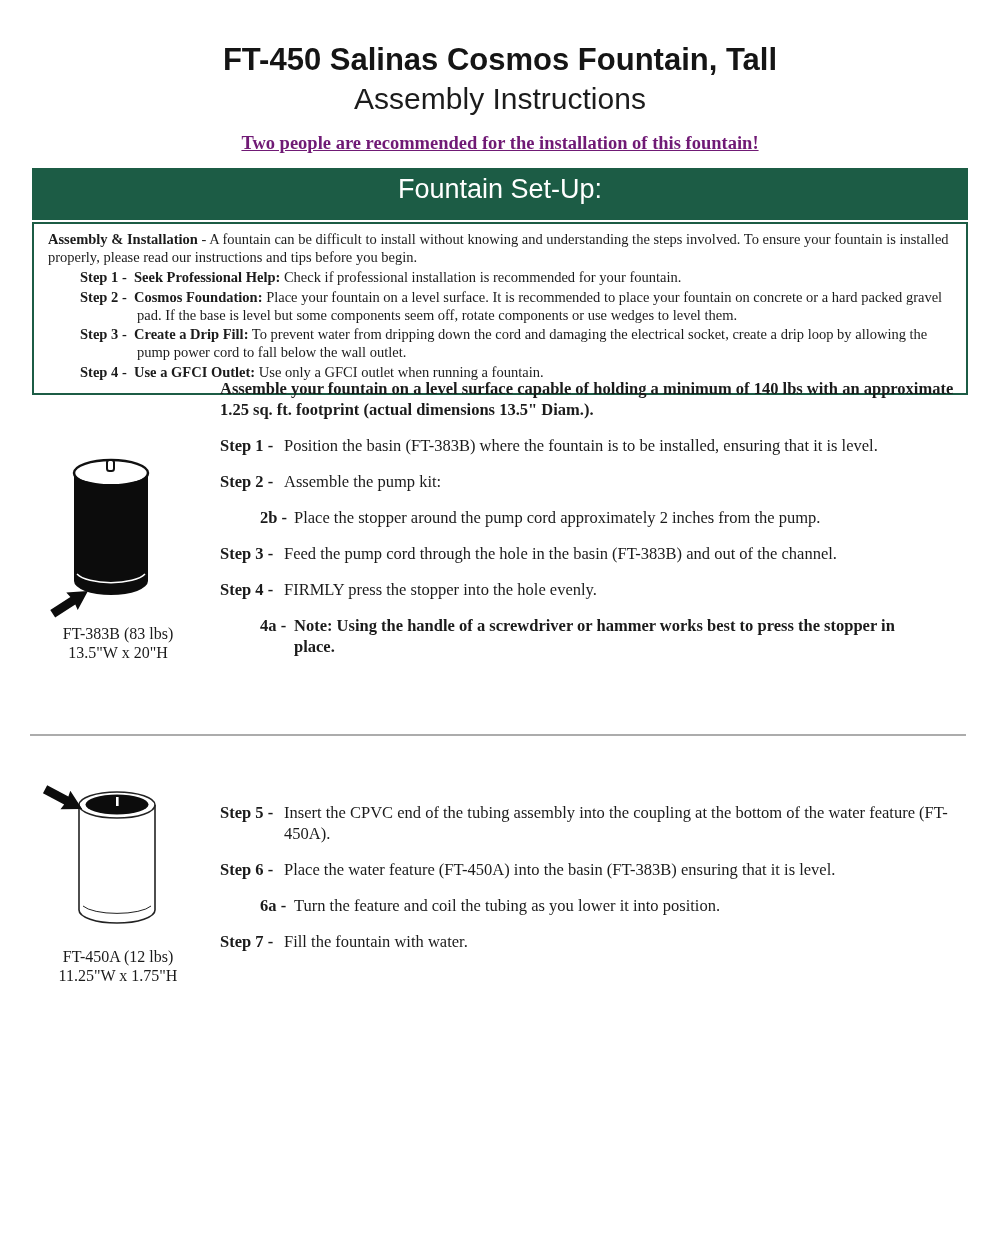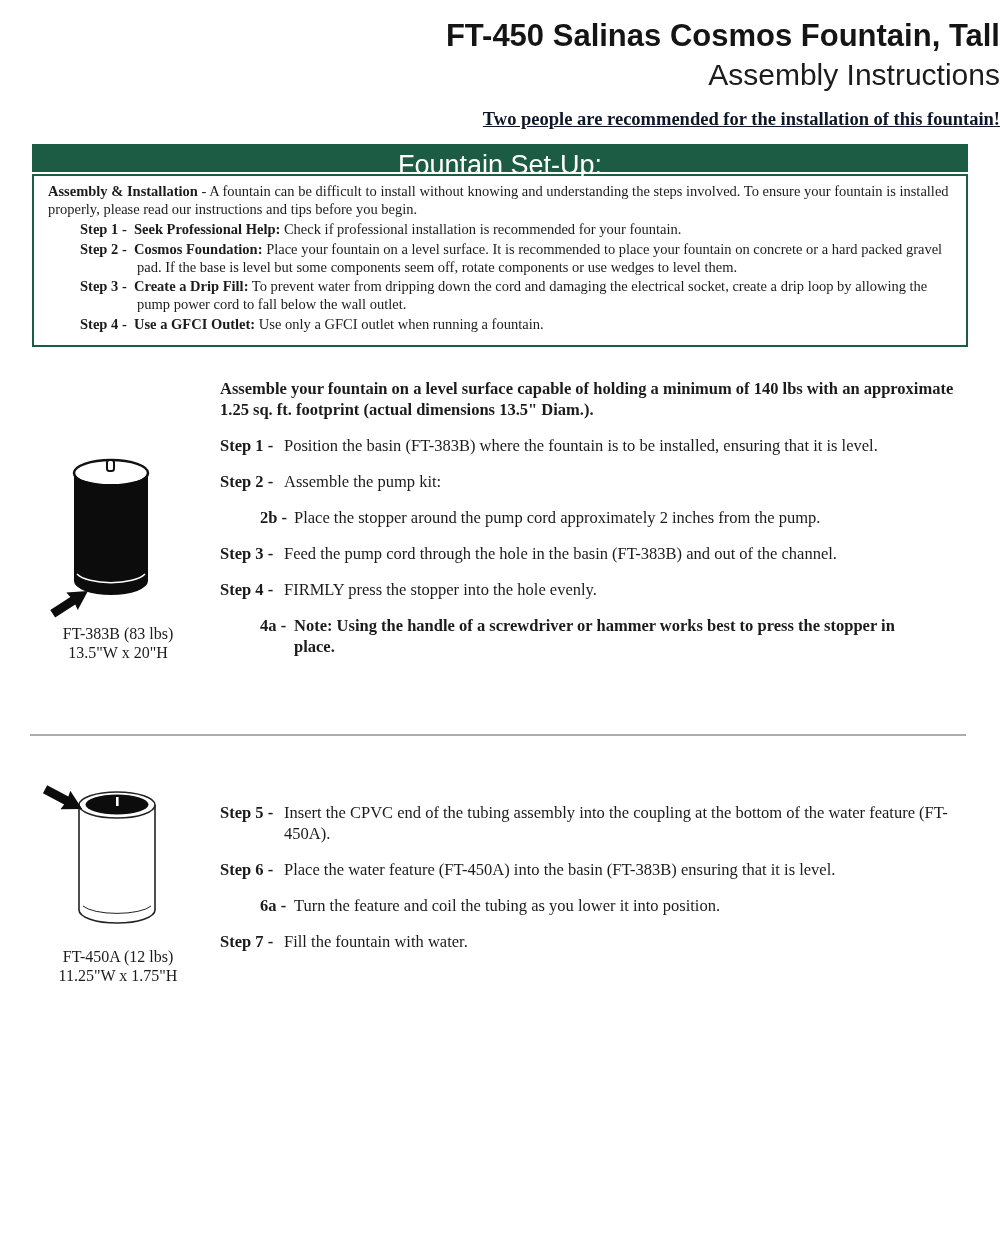--- a/index.html
+++ b/index.html
@@ -9,42 +9,42 @@
   .page {
     position: relative;
     width: 1000px;
     height: 1250px;
     margin: 0 auto;
     background: #ffffff;
     overflow: hidden;
   }
 
   
-  .header { padding-top: 18px; text-align: right; }
+  .header { padding-top: 42px; text-align: center; }
   .doc-title {
     font-family: "Liberation Sans", sans-serif;
     font-size: 31px; font-weight: 700; color: #151515;
     line-height: 36px;
   }
   .doc-subtitle {
     font-family: "Liberation Sans", sans-serif;
     font-size: 30px; font-weight: 400; color: #1c1c1c;
     line-height: 36px; margin-top: 3px;
   }
   .notice {
     margin-top: 16px;
     font-size: 18.5px; font-weight: 700;
     text-decoration: underline;
-    color: #0f172a;
+    color: #701a75;
   }
 
   
   .banner {
     margin: 14px 32px 0 32px;
-    height: 28px;
+    height: 52px;
     background: #1c5c45;
     color: #ffffff;
     font-family: "Liberation Sans", sans-serif;
     font-size: 27px; font-weight: 400;
     text-align: center; line-height: 43px;
   }
   .setup-box {
     margin: 2px 32px 0 32px;
     border: 2px solid #1c5c45;
     padding: 7px 12px 9px 14px;

